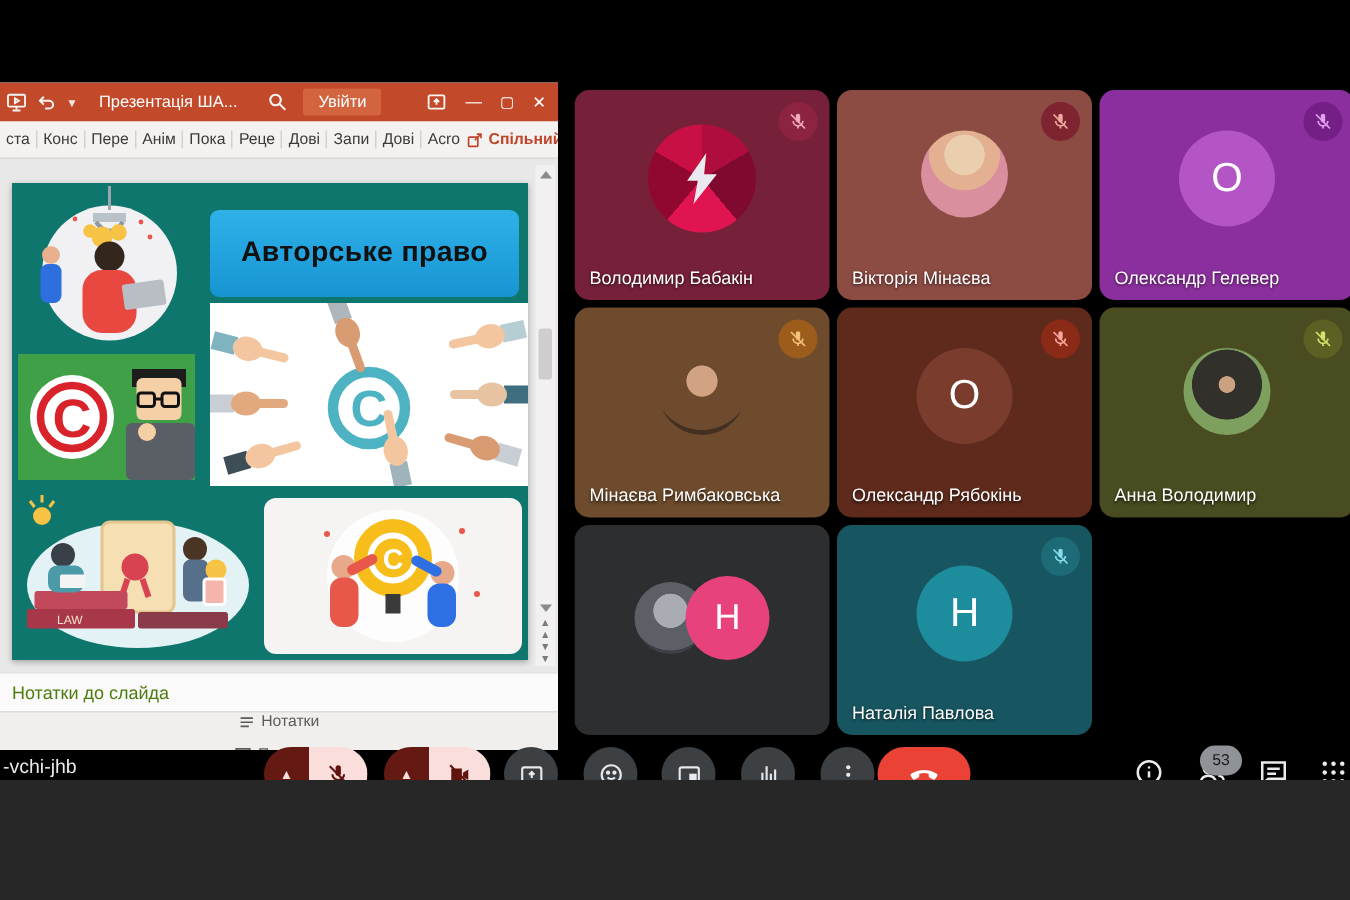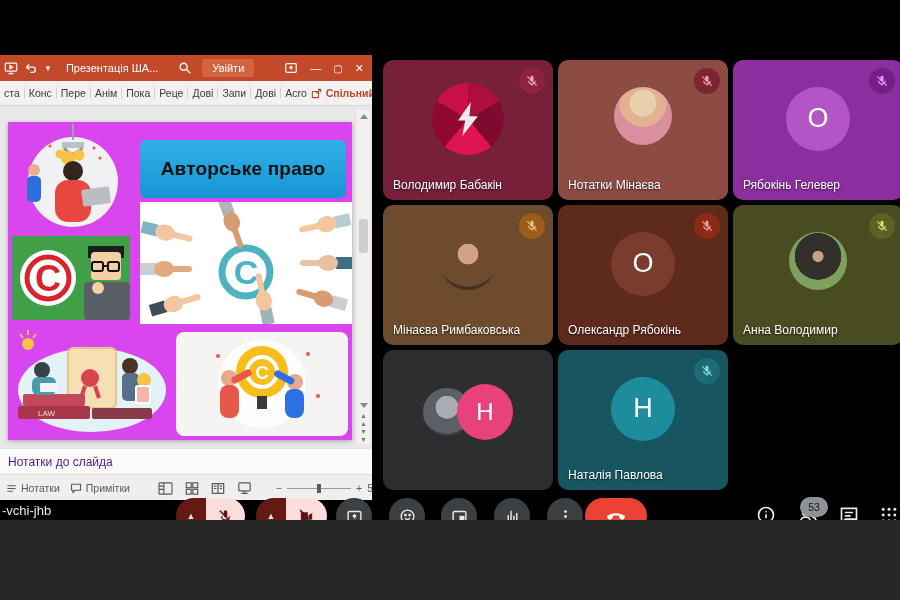--- a/index.html
+++ b/index.html
@@ -14,40 +14,40 @@
   .tb-ico{width:14px;height:14px;color:#fff;opacity:.95;}
   .tb-caret{font-size:8px;opacity:.85;}
   #ppt-title{margin-left:8px;white-space:nowrap;}
   #ppt-signin{background:#d2653f;border-radius:2px;padding:3px 10px;margin-left:4px;cursor:default;}
   #ppt-wincontrols{margin-left:auto;display:flex;align-items:center;gap:12px;font-size:11px;padding-right:4px;}
   #ppt-ribbon{height:24px;background:#f3f2f1;border-bottom:1px solid #d9d8d7;display:flex;align-items:center;font-size:10.5px;color:#3c3b39;overflow:hidden;}
   .rtab{padding:0 4px;white-space:nowrap;}
   .rtab+.rtab{border-left:1px solid #d2d1d0;}
   #ppt-share{margin-left:auto;color:#c0442a;font-weight:bold;display:flex;align-items:center;gap:4px;padding-right:6px;white-space:nowrap;}
   #slide-area{position:relative;height:342px;background:#e9e8e8;}
-  #slide{position:absolute;left:8px;top:16px;width:344px;height:318px;background:#d946ef;box-shadow:0 1px 4px rgba(0,0,0,.3);}
+  #slide{position:absolute;left:8px;top:16px;width:344px;height:318px;background:#0f766e;box-shadow:0 1px 4px rgba(0,0,0,.3);}
   
   #banner{position:absolute;left:132px;top:18px;width:206px;height:58px;border-radius:6px;
           background:linear-gradient(180deg,#2fb1e8,#1795d3);display:flex;align-items:center;justify-content:center;}
   #banner span{font-size:19px;font-weight:800;color:#111;letter-spacing:.2px;}
   .illus{position:absolute;}
   #illus-claw{left:2px;top:2px;width:126px;height:108px;}
   #illus-green{left:4px;top:114px;width:118px;height:84px;}
   #illus-hands{left:132px;top:80px;width:212px;height:122px;}
   #illus-law{left:2px;top:206px;width:164px;height:110px;}
   #illus-coin{left:168px;top:210px;width:172px;height:104px;background:#f5f4f2;border-radius:8px;}
   
   #vscroll{position:absolute;right:2px;top:4px;width:13px;height:334px;background:#f2f1f0;display:flex;flex-direction:column;align-items:center;}
   .sarrow{width:0;height:0;border-left:4px solid transparent;border-right:4px solid transparent;margin:4px 0;}
   .sarrow.up{border-bottom:5px solid #8a8a8a;}
   .sarrow.dn{border-top:5px solid #8a8a8a;}
   #sthumb{width:9px;height:34px;background:#cfcecd;border-radius:2px;margin-top:96px;margin-bottom:auto;}
   .dblchev{color:#7a7a7a;font-size:7px;line-height:8px;}
-  #ppt-notes{height:25px;background:#fafafa;border-top:1px solid #e2e1e0;display:flex;align-items:center;padding-left:8px;font-size:12px;color:#4c1d95;}
-  #ppt-status{height:26px;background:#f0efee;border-top:1px solid #dcdbda;display:flex;align-items:center;font-size:10.5px;color:#5c5b59;padding:0 6px;gap:10px;}
+  #ppt-notes{height:25px;background:#fafafa;border-top:1px solid #e2e1e0;display:flex;align-items:center;padding-left:8px;font-size:12px;color:#4d7c0f;}
+  #ppt-status{height:26px;background:#f0efee;border-top:1px solid #dcdbda;display:flex;align-items:center;font-size:10.5px;color:#5c5b59;padding:0 6px;gap:10px;flex-direction:column;}
   .st-item{display:flex;align-items:center;gap:4px;}
   .viewbtns{display:flex;align-items:center;gap:12px;margin-left:18px;}
   .viewbtn{color:#5c5b59;}
   #zoomctl{display:flex;align-items:center;gap:5px;margin-left:14px;}
   #zoomline{width:64px;height:1px;background:#9a9998;position:relative;}
   #zoomthumb{position:absolute;left:30px;top:-4px;width:4px;height:9px;background:#5c5b59;}
 
   
   #tiles{left:383px;top:60px;width:517px;height:432px;display:grid;
          grid-template-columns:170px 170px 170px;grid-template-rows:140px 140px 140px;gap:5px;overflow:hidden;position:absolute;}
@@ -347,33 +347,33 @@
 
   <div class="tile" style="background: rgb(140, 75, 67);">
     <div class="avatar-photo photo-viktoriia"></div>
     <div class="mic-badge" style="background: rgb(126, 36, 48); color: rgb(240, 169, 160);">
       <svg viewBox="0 0 24 24" fill="none" stroke="currentColor" stroke-width="2">
           <rect x="9.5" y="3" width="5" height="10" rx="2.5" fill="currentColor" stroke="none"></rect>
           <path d="M6.5 11.5a5.5 5.5 0 0 0 11 0M12 17v3"></path>
           <path d="M4 4l16 16"></path>
         </svg>
     </div>
-    <div class="tile-name">Нотатки Мінаєва</div>
+    <div class="tile-name">Вікторія Мінаєва</div>
   </div>
 
   <div class="tile" style="background: rgb(140, 47, 158);">
     <div class="avatar-letter" style="background: rgb(180, 85, 198);">O</div>
     <div class="mic-badge" style="background: rgb(115, 31, 133); color: rgb(227, 160, 242);">
       <svg viewBox="0 0 24 24" fill="none" stroke="currentColor" stroke-width="2">
           <rect x="9.5" y="3" width="5" height="10" rx="2.5" fill="currentColor" stroke="none"></rect>
           <path d="M6.5 11.5a5.5 5.5 0 0 0 11 0M12 17v3"></path>
           <path d="M4 4l16 16"></path>
         </svg>
     </div>
-    <div class="tile-name">Рябокінь Гелевер</div>
+    <div class="tile-name">Олександр Гелевер</div>
   </div>
 
   <div class="tile" style="background: rgb(109, 75, 44);">
     <div class="avatar-photo photo-veronika"></div>
     <div class="mic-badge" style="background: rgb(156, 92, 28); color: rgb(245, 194, 122);">
       <svg viewBox="0 0 24 24" fill="none" stroke="currentColor" stroke-width="2">
           <rect x="9.5" y="3" width="5" height="10" rx="2.5" fill="currentColor" stroke="none"></rect>
           <path d="M6.5 11.5a5.5 5.5 0 0 0 11 0M12 17v3"></path>
           <path d="M4 4l16 16"></path>
         </svg>

